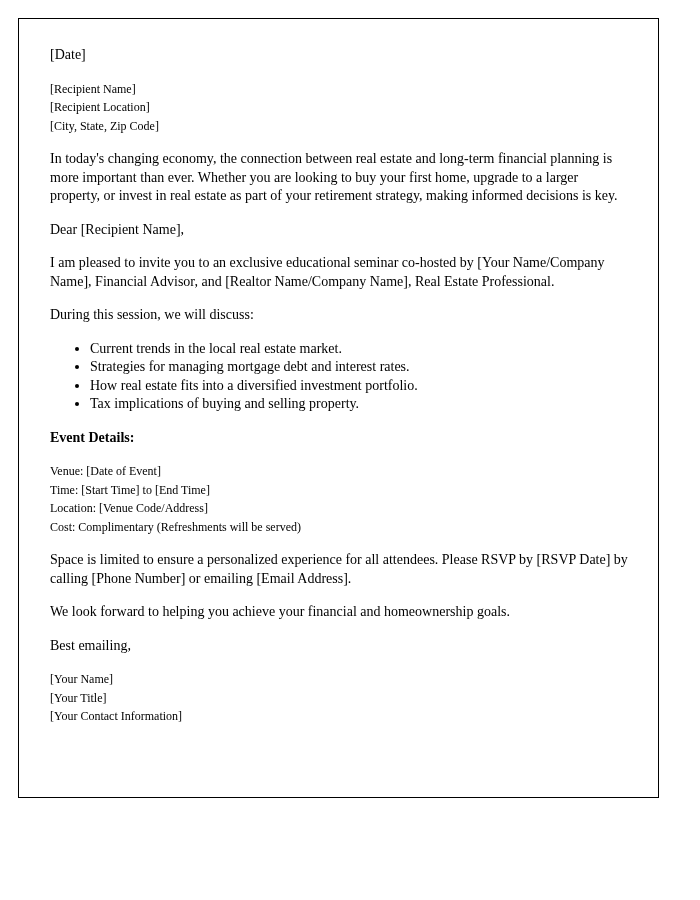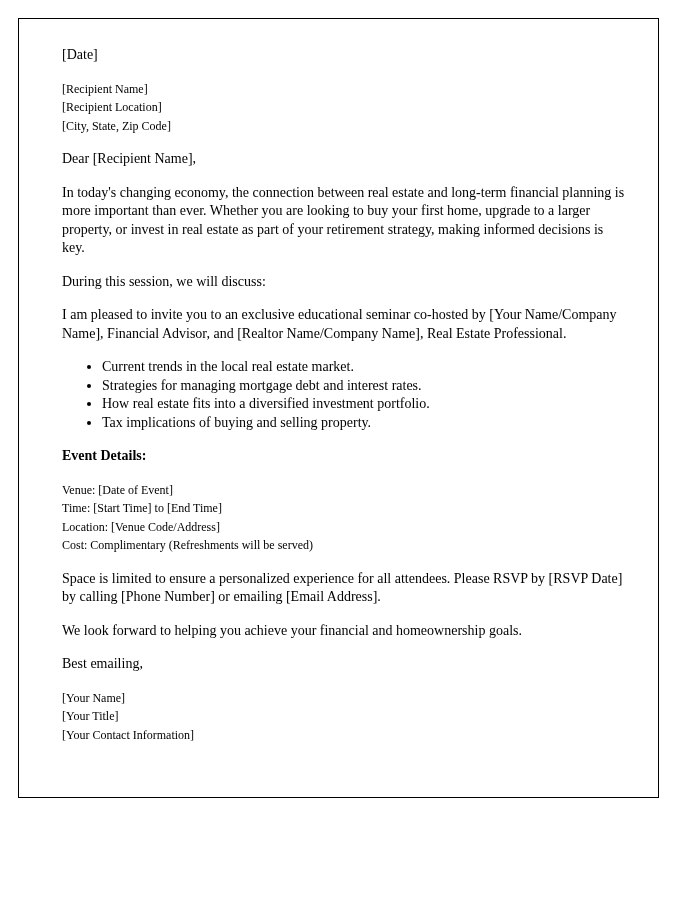--- a/index.html
+++ b/index.html
@@ -22,21 +22,21 @@
     height: 780px;
     border: 1px solid #000000;
     box-sizing: border-box;
     padding: 27px 30px 10px 31px;
     overflow: hidden;
     background: #ffffff;
   }
   .frame p,
   .frame .block,
   .frame ul {
-    margin: 0 0 15px 12px;
+    margin: 0 0 15px 0;
     font-size: 14px;
     line-height: 18.5px;
   }
   .frame ul {
     padding: 0 0 0 40px;
   }
   .frame li {
     margin: 0;
     padding: 0;
   }
@@ -55,27 +55,27 @@
 
   <p>[Date]</p>
 
   <div class="block">
     <div>[Recipient Name]</div>
     <div>[Recipient Location]</div>
     <div>[City, State, Zip Code]</div>
   </div>
 
 
+  <p>In today's changing economy, the connection between real estate and long-term financial planning is more important than ever. Whether you are looking to buy your first home, upgrade to a larger property, or invest in real estate as part of your retirement strategy, making informed decisions is key.</p>
+
   <p>Dear [Recipient Name],</p>
 
-  <p>In today's changing economy, the connection between real estate and long-term financial planning is more important than ever. Whether you are looking to buy your first home, upgrade to a larger property, or invest in real estate as part of your retirement strategy, making informed decisions is key.</p>
+  <p>I am pleased to invite you to an exclusive educational seminar co-hosted by [Your Name/Company Name], Financial Advisor, and [Realtor Name/Company Name], Real Estate Professional.</p>
 
   <p>During this session, we will discuss:</p>
-
-  <p>I am pleased to invite you to an exclusive educational seminar co-hosted by [Your Name/Company Name], Financial Advisor, and [Realtor Name/Company Name], Real Estate Professional.</p>
 
   <ul>
     <li>Current trends in the local real estate market.</li>
     <li>Strategies for managing mortgage debt and interest rates.</li>
     <li>How real estate fits into a diversified investment portfolio.</li>
     <li>Tax implications of buying and selling property.</li>
   </ul>
 
   <p class="bold">Event Details:</p>
 

